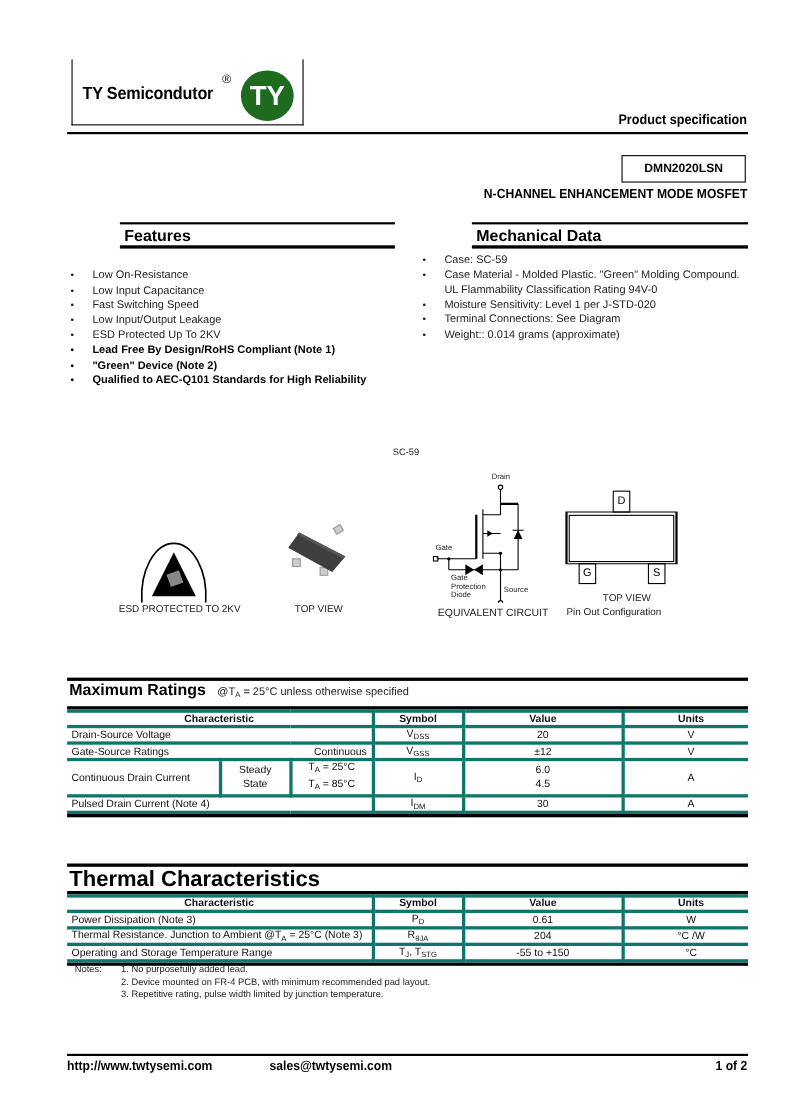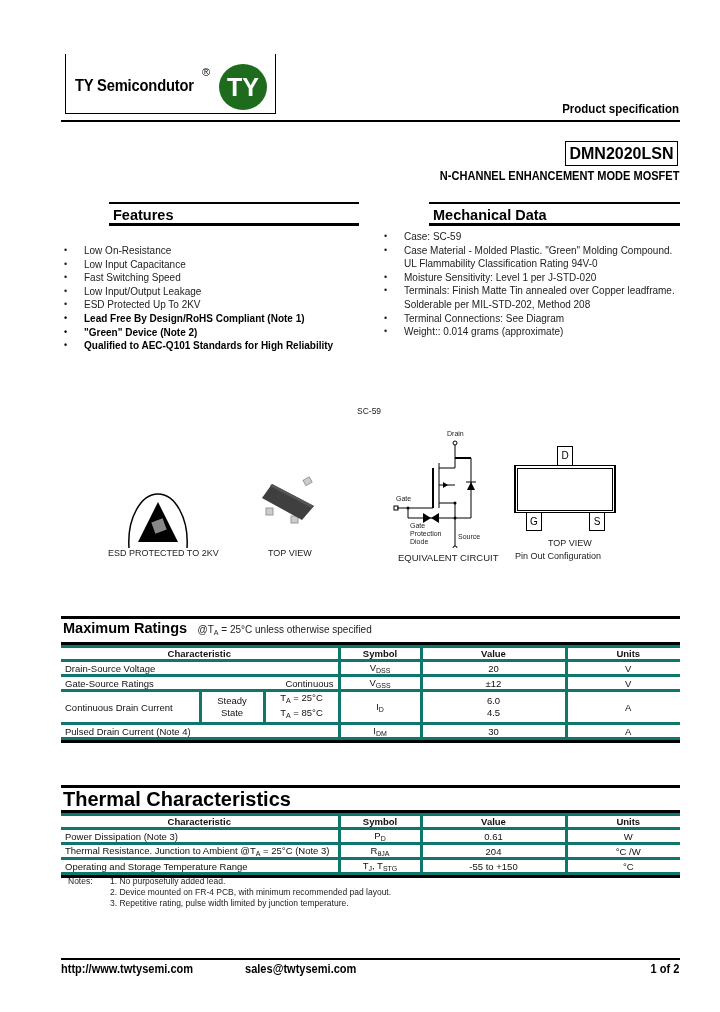--- a/index.html
+++ b/index.html
@@ -7,21 +7,21 @@
   body { position: relative; font-family: "Liberation Sans", sans-serif; color: #000; }
   .abs { position: absolute; }
 
   
   .logo-box { left: 65px; top: 54px; width: 211px; height: 60px; border: 1px solid #000; border-top: none; }
   .logo-text { left: 75px; top: 77px; font-size: 16px; font-weight: bold; letter-spacing: -0.2px; transform: scaleX(0.92); transform-origin: left center; }
   .logo-reg { left: 202px; top: 66px; font-size: 11px; }
   .logo-circle { left: 219px; top: 64px; width: 48px; height: 46px; border-radius: 50%; background: #1e6b1e; color: #fff; font-weight: bold; font-size: 25px; text-align: center; line-height: 46px; }
   .top-rule { left: 61px; top: 120px; width: 619px; height: 2px; background: #000; }
   .prod-spec { right: 41px; top: 102px; font-size: 12.5px; font-weight: bold; transform: scaleX(0.92); transform-origin: right center; }
-  .part-box { left: 565px; top: 141px; width: 113px; height: 25px; border: 1px solid #000; font-size: 16px; font-weight: bold; text-align: center; line-height: 23px; }
+  .part-box { left: 565px; top: 141px; width: 113px; height: 25px; border: 1px solid #000; font-size: 11px; font-weight: bold; text-align: center; line-height: 23px; }
   .subtitle { right: 41px; top: 169px; font-size: 12px; font-weight: bold; transform: scaleX(0.92); transform-origin: right center; }
 
   
   .sec-head { font-size: 14.5px; font-weight: bold; border-top: 2px solid #000; border-bottom: 3px solid #000; padding: 2px 2px 1px 4px; height: 24px; line-height: 18px; transform-origin: left; margin-left: 48px; }
   .bullets { list-style: none; font-size: 10px; color: #222; }
   .bullets li { position: relative; padding-left: 23px; line-height: 13.6px; }
   .bullets li::before { content: "•"; position: absolute; left: 3px; top: 0; font-size: 9px; }
   .bullets li.bold { font-weight: bold; color: #000; }
 
   
@@ -66,21 +66,20 @@
     <li class="bold">Qualified to AEC-Q101 Standards for High Reliability</li>
   </ul>
 </div>
 
 <div class="abs" style="left:381px; top:202px; width:299px;">
   <div class="sec-head">Mechanical Data</div>
   <ul class="bullets" style="margin-top:4px;">
     <li><span>Case: SC-59</span></li>
     <li><span>Case Material - Molded Plastic. "Green" Molding Compound.</span><br><span>UL Flammability Classification Rating 94V-0</span></li>
     <li><span>Moisture Sensitivity: Level 1 per J-STD-020</span></li>
-    <li><span>Terminals: Finish Matte Tin annealed over Copper leadframe.</span><br><span>Solderable per MIL-STD-202, Method 208</span></li>
     <li><span>Terminal Connections: See Diagram</span></li>
     <li><span>Weight:: 0.014 grams (approximate)</span></li>
   </ul>
 </div>
 
 <div class="abs fig-label" style="left:357px; top:406px; font-size:8.5px;">SC-59</div>
 
 <svg class="abs" style="left:125px; top:490px;" width="66" height="58">
   <path d="M4,58 C2,28 16,4 33,4 C50,4 64,28 62,58" fill="none" stroke="#000" stroke-width="1.5"></path>
   <polygon points="33,12 13,52 53,52" fill="#000"></polygon>

